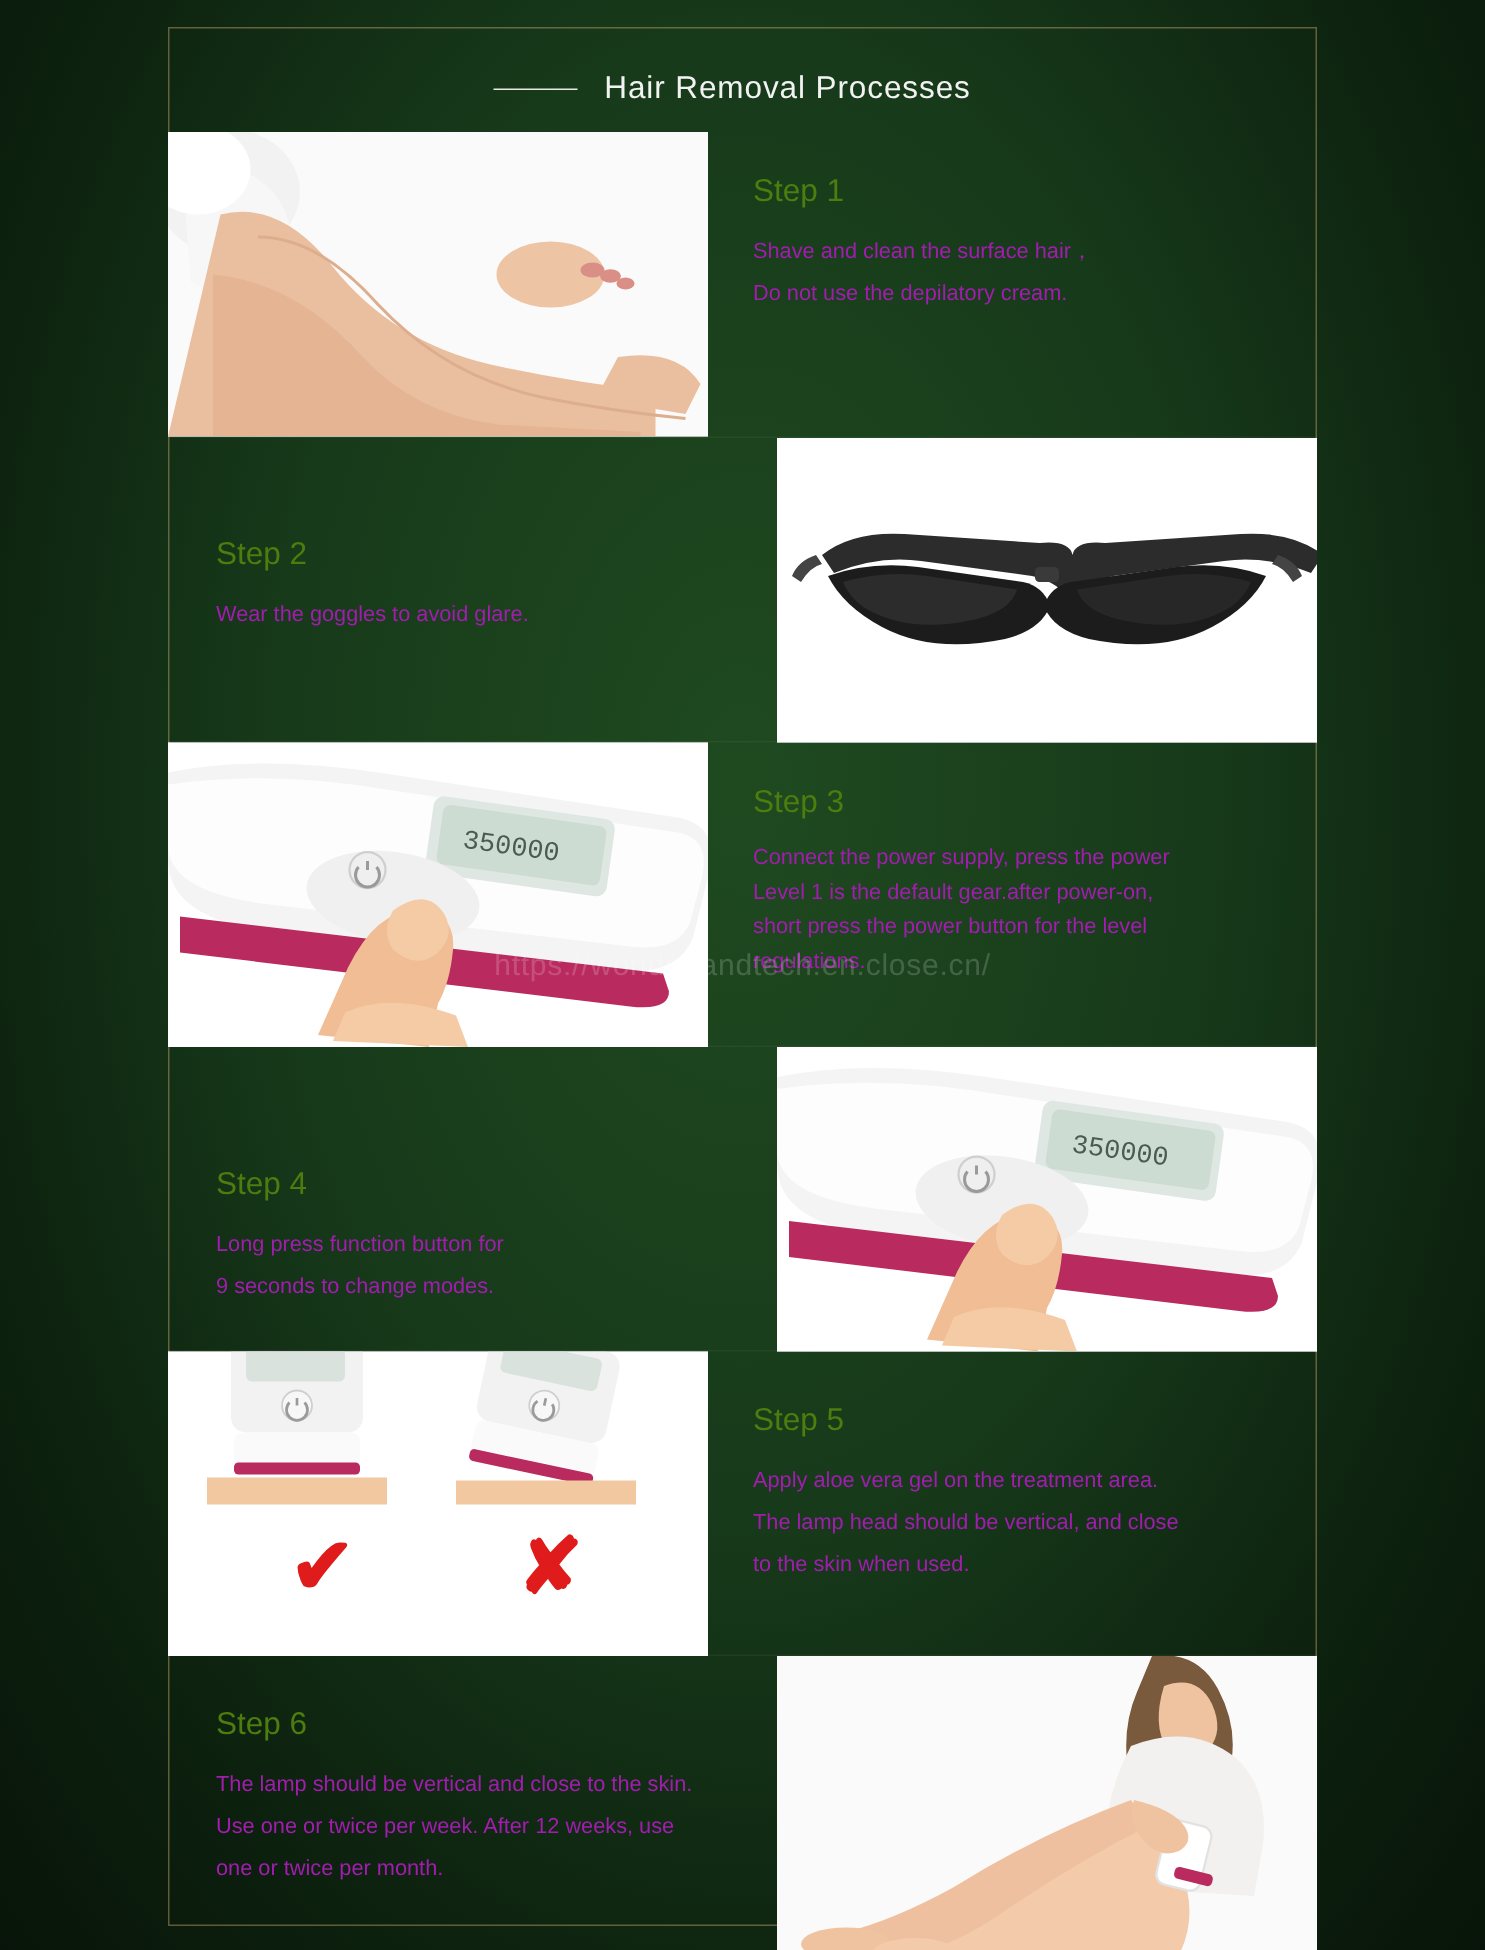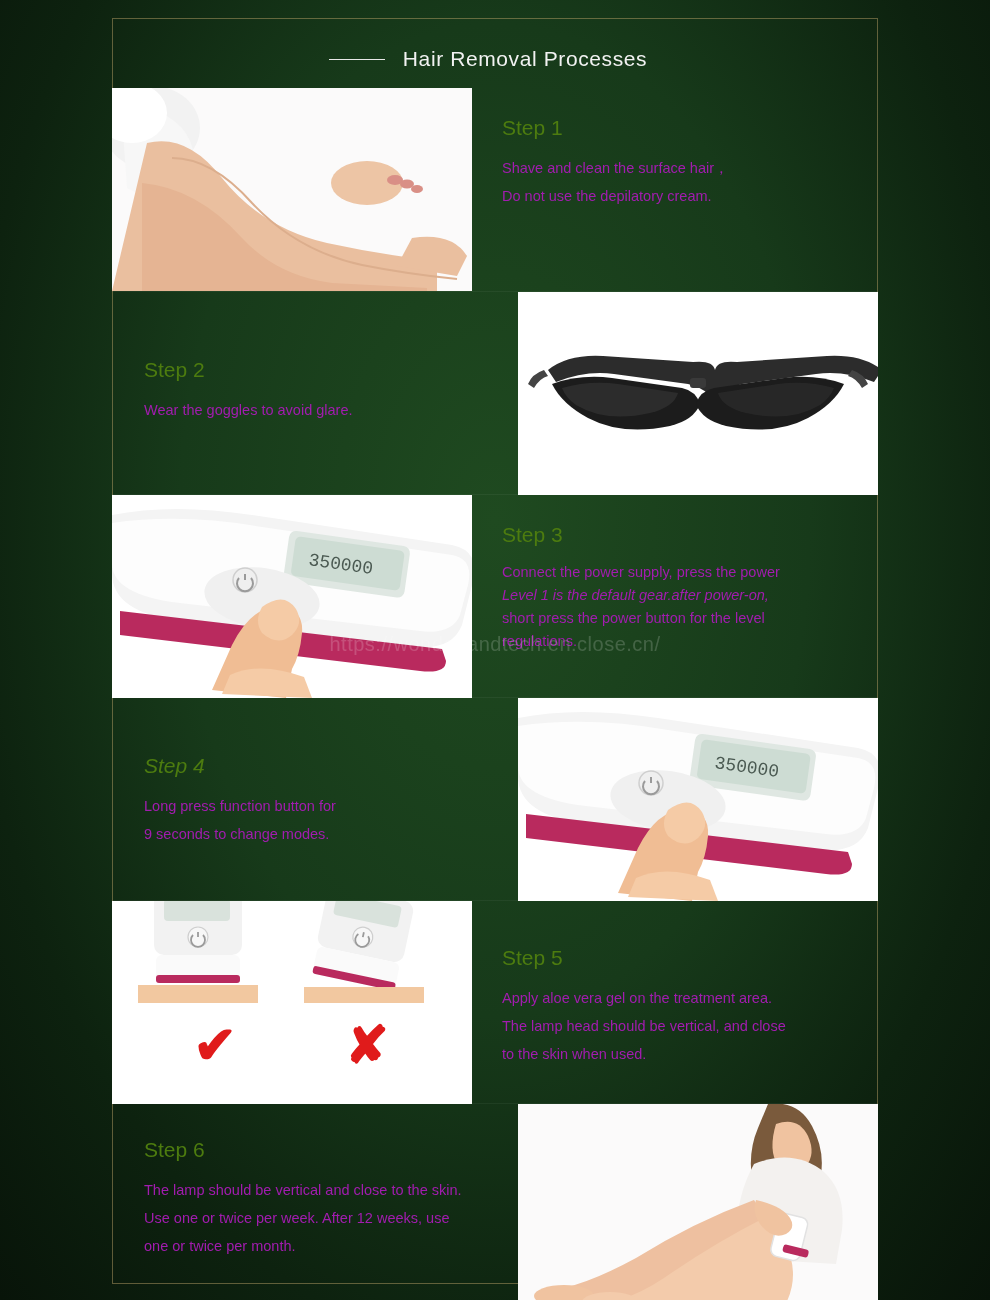--- a/index.html
+++ b/index.html
@@ -204,29 +204,29 @@
           <path d="M8 140 l300 36 q26 3 26 -10 l-4 -12 -322 -38 z" fill="#b92a5e"></path>
           <path d="M120 150 q20 -40 48 -38 q24 2 22 26 q-2 22 -10 36 l-6 29 -74 -8 z" fill="#f0bd94"></path>
           <path d="M118 180 q30 -14 74 2 l8 21 -90 -4 z" fill="#f5cba6"></path>
           <path d="M150 112 q22 -16 34 2 q8 14 -4 26 q-14 12 -30 -2 q-8 -12 0 -26 z" fill="#f5cba6"></path>
         </svg>
       </div>
     </div>
     <div class="text">
       <div class="step-title">Step 3</div>
       <p class="step-line" style="line-height:23px;">Connect the power supply, press the power</p>
-      <p class="step-line" style="line-height:23px;font-style:italic;">Level 1 is the default gear.after power-on,</p>
+      <p class="step-line" style="line-height:23px;">Level 1 is the default gear.after power-on,</p>
       <p class="step-line" style="line-height:23px;">short press the power button for the level</p>
       <p class="step-line" style="line-height:23px;">regulations.</p>
     </div>
   </div>
 
   <div class="row reverse" style="height:203px;">
     <div class="text" style="order:1;">
-      <div class="step-title" style="margin-top:28px;font-style:italic;">Step 4</div>
+      <div class="step-title" style="margin-top:52px;">Step 4</div>
       <p class="step-line">Long press function button for</p>
       <p class="step-line">9 seconds to change modes.</p>
     </div>
     <div class="photo" style="order:2;height:203px;">
       <div class="img-inner device-bg">
         <svg viewBox="0 0 360 203" width="360" height="203">
           <rect x="0" y="0" width="360" height="203" fill="#ffffff"></rect>
           <path d="M0 20 q60 -12 140 0 l200 30 q30 6 20 40 l-10 40 q-10 26 -50 22 l-230 -26 q-70 -8 -70 -48 z" fill="#f4f4f4"></path>
           <path d="M0 28 q70 -10 150 4 l190 28 q22 4 16 30 l-8 30 q-8 20 -40 16 l-240 -28 q-68 -8 -68 -40 z" fill="#fdfdfd"></path>
           <rect x="178" y="35" width="122" height="52" rx="7" fill="#dfe7e2" transform="rotate(8 178 35)"></rect>
@@ -271,21 +271,21 @@
         </svg>
         <div style="position:absolute;left:48px;top:118px;width:110px;text-align:center;">
           <span class="mark check">✔</span>
         </div>
         <div style="position:absolute;left:200px;top:118px;width:110px;text-align:center;">
           <span class="mark cross">✘</span>
         </div>
       </div>
     </div>
     <div class="text">
-      <div class="step-title" style="margin-top:17px;">Step 5</div>
+      <div class="step-title" style="margin-top:6px;">Step 5</div>
       <p class="step-line">Apply aloe vera gel on the treatment area.</p>
       <p class="step-line">The lamp head should be vertical, and close</p>
       <p class="step-line">to the skin when used.</p>
     </div>
   </div>
 
   <div class="row reverse" style="height:203px;">
     <div class="text" style="order:1;">
       <div class="step-title" style="margin-top:6px;">Step 6</div>
       <p class="step-line">The lamp should be vertical and close to the skin.</p>

